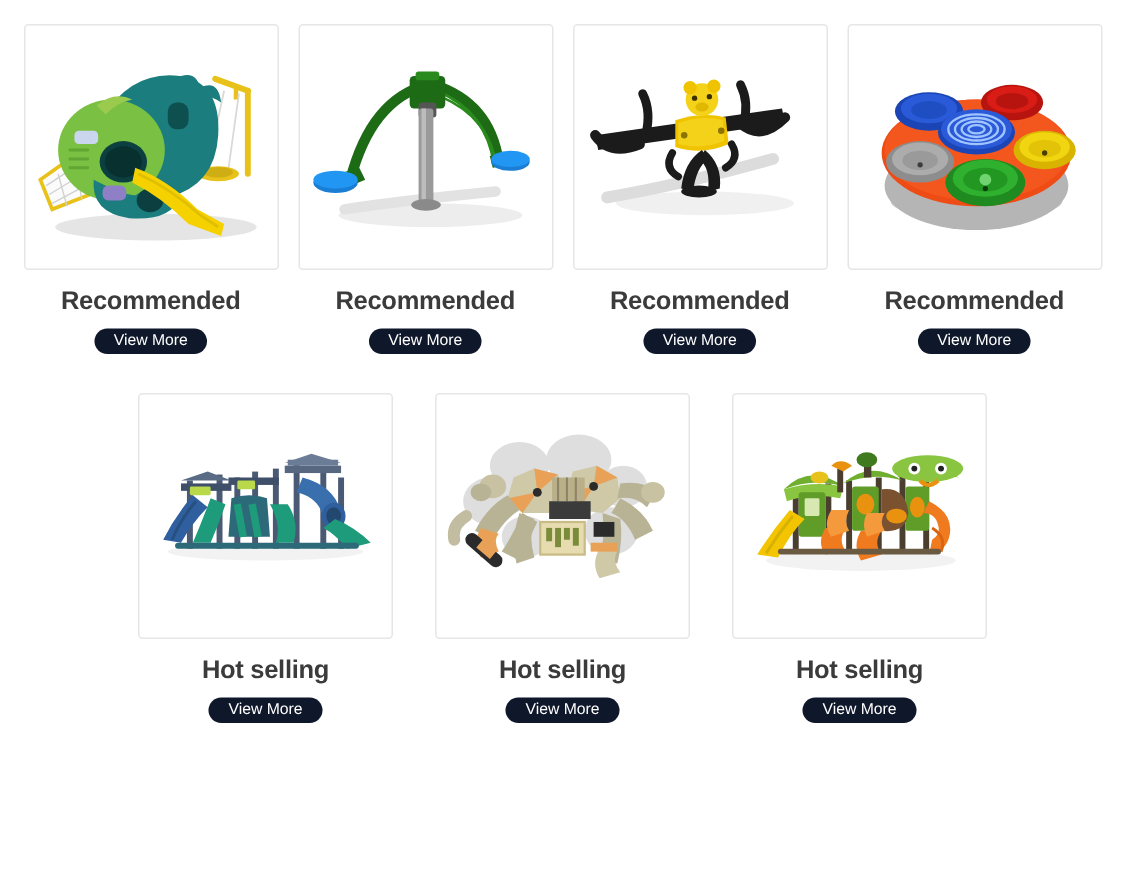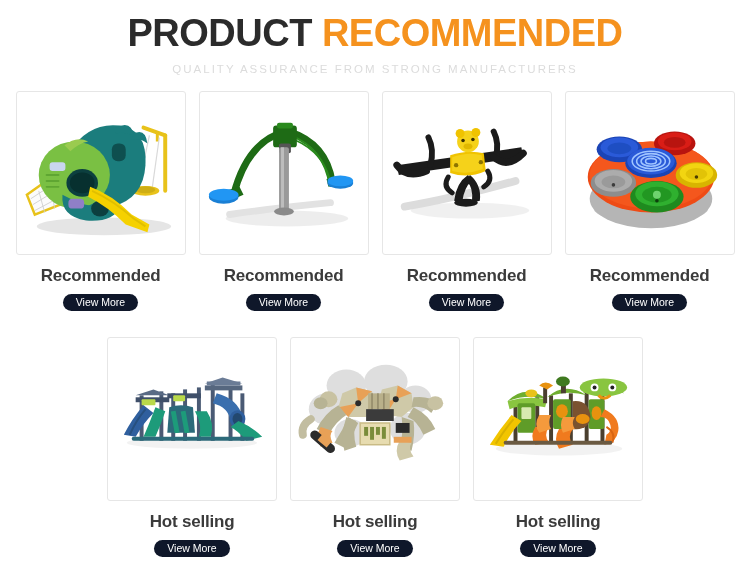--- a/index.html
+++ b/index.html
@@ -24,21 +24,21 @@
     font-size: 11.5px;
     color: #dcdcdc;
     letter-spacing: 2.0px;
     font-weight: normal;
     white-space: nowrap;
   }
 
   
   .row { display: flex; justify-content: center; }
   .row-one { margin-top: 16px; gap: 13px; }
-  .row-two { margin-top: 26px; gap: 13px; }
+  .row-two { margin-top: 26px; gap: 28px; }
 
   .card { width: 170px; display: flex; flex-direction: column; align-items: center; }
 
   .thumb {
     width: 170px; height: 164px;
     border: 1px solid #e6e6e6;
     border-radius: 3px;
     background: #ffffff;
     position: relative;
     overflow: hidden;
@@ -68,26 +68,20 @@
     text-align: center;
     cursor: pointer;
     font-family: "Liberation Sans", sans-serif;
   }
 </style>
 </head>
 <body>
 
 <div class="page">
 
-  <div class="header">
-    <div class="title">
-      <span class="word-dark">PRODUCT</span><span>&nbsp;</span><span class="word-accent">RECOMMENDED</span>
-    </div>
-    <div class="subtitle">QUALITY ASSURANCE FROM STRONG MANUFACTURERS</div>
-  </div>
 
   <div class="row row-one">
 
     <div class="card">
       <div class="thumb">
         <svg class="art" viewBox="0 0 170 164">
           <ellipse class="sh" cx="88" cy="136" rx="68" ry="9" fill="rgba(0,0,0,0.10)"></ellipse>
 
           <path d="M128 36 L150 44" stroke="#e8c21a" stroke-width="4" stroke-linecap="round"></path>
           <path d="M150 44 L150 100" stroke="#e8c21a" stroke-width="4" stroke-linecap="round"></path>

